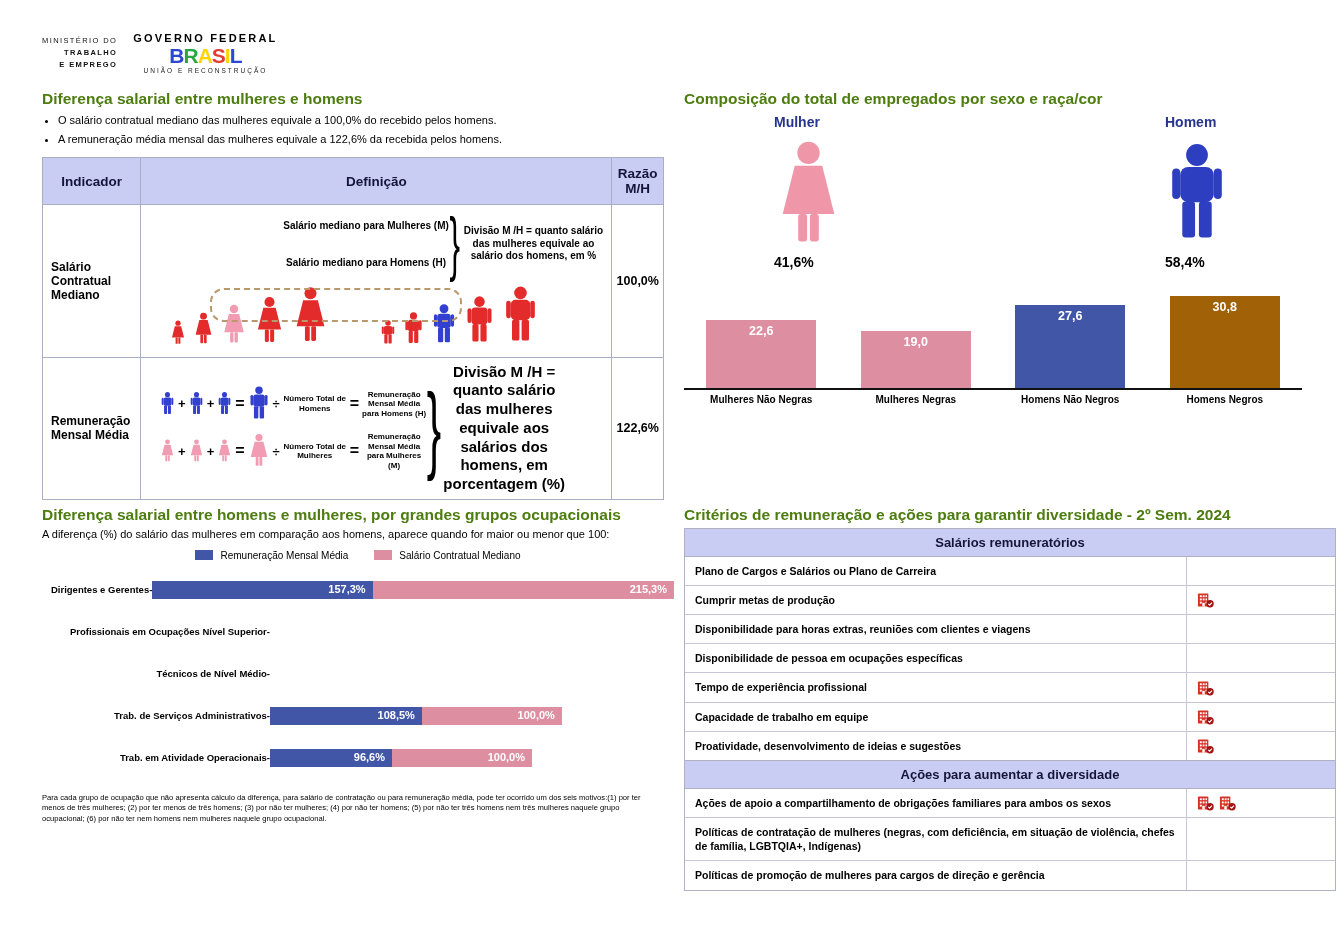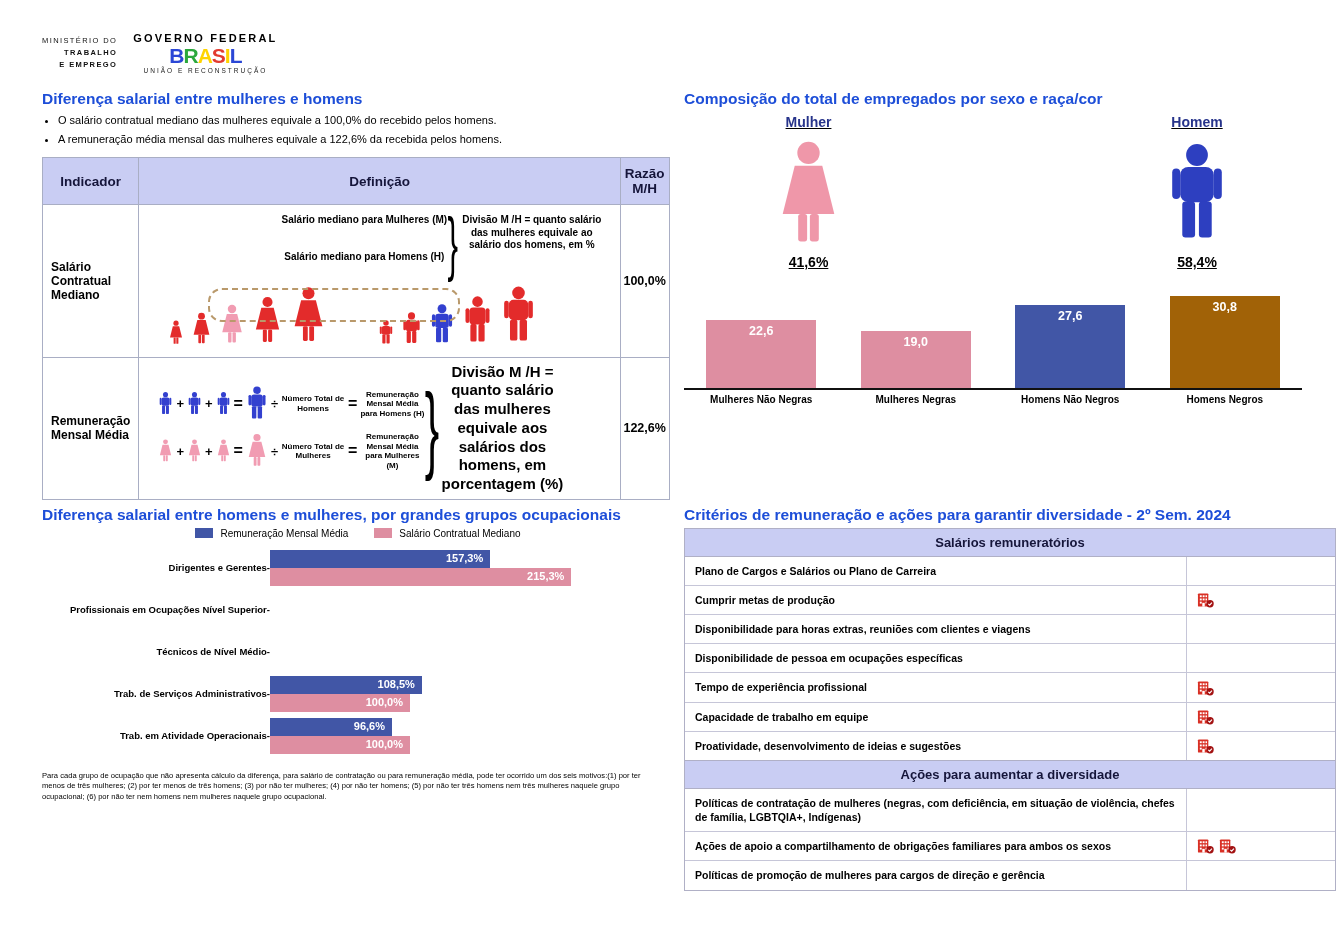--- a/index.html
+++ b/index.html
@@ -14,72 +14,72 @@
   .logos{display:flex;align-items:center;gap:16px;margin-top:4px;}
   .ministry{text-align:right;font-size:7.5px;letter-spacing:1.4px;line-height:1.6;color:#111;}
   .ministry .bold{font-weight:bold;display:block;}
   .gov{text-align:center;}
   .gov-top{font-size:11px;font-weight:bold;letter-spacing:2.2px;margin-bottom:1px;}
   .gov-brand{font-size:21px;font-weight:900;letter-spacing:-1px;line-height:1;}
   .gov-bottom{font-size:6.5px;letter-spacing:2px;color:#222;margin-top:1px;}
 
   
   .grid{display:grid;grid-template-columns:632px 660px;column-gap:10px;padding:10px 0 0 42px;}
-  .sec-title{font-size:15.5px;font-weight:bold;color:#1d4ed8;margin:6px 0 4px;}
+  .sec-title{font-size:15.5px;font-weight:bold;color:#4d7c0f;margin:6px 0 4px;}
 
   
   .bullets{margin:6px 0 12px 16px;padding:0;font-size:11px;}
   .bullets li{margin-bottom:7px;}
   .ind-table{border-collapse:collapse;width:622px;}
   .ind-table th,.ind-table td{border:1px solid #a9aec4;}
   .ind-table th{background:#c9cdf3;font-size:13.5px;padding:8px 4px;color:#15153a;}
   .col-ind{width:126px;} .col-def{width:392px;} .col-ratio{width:102px;}
   .ind-cell{font-size:12px;font-weight:bold;padding:6px 8px;vertical-align:middle;}
   .ratio-cell{font-size:12.5px;font-weight:bold;text-align:center;vertical-align:middle;}
 
-  .def1-top{display:flex;align-items:flex-start;padding:8px 12px 0 2px;margin-left:37px;}
+  .def1-top{display:flex;align-items:center;padding:8px 2px 0 2px;margin-left:37px;}
   .def1-labels{display:flex;flex-direction:column;gap:26px;font-size:10px;font-weight:bold;text-align:center;margin-left:100px;width:170px;}
   .brace{font-size:70px;font-weight:100;transform:scaleX(.45);line-height:.85;margin:0 -8px;}
   .def-note{font-size:10px;font-weight:bold;text-align:center;width:150px;line-height:1.25;}
   .fig-row{position:relative;display:flex;align-items:flex-end;gap:7px;padding:10px 0 10px 28px;height:62px;}
   .fig-row svg{display:block;}
   .male-group{margin-left:44px;}
   .median-box{position:absolute;left:68px;top:14px;width:248px;height:30px;border:2px dashed #b9996b;border-radius:14px;}
 
   .def2{display:flex;align-items:center;padding:4px 2px;}
   .formulas{display:flex;flex-direction:column;gap:10px;margin-left:16px;}
   .f-line{display:flex;align-items:center;gap:3px;}
   .op{font-size:13px;font-weight:900;}
   .eq{font-size:16px;font-weight:900;}
   .f-text{font-size:8px;font-weight:bold;text-align:center;width:64px;line-height:1.2;}
   .brace2{font-size:96px;}
   .def-note2{font-size:15px;font-weight:bold;text-align:center;width:124px;line-height:1.25;}
 
   
   .right-top{width:655px;}
   .gender-row{display:flex;justify-content:space-between;padding:0 110px 0 90px;margin-top:6px;}
-  .gender{display:flex;flex-direction:column;align-items:center;text-decoration:underline;}
+  .gender{display:flex;flex-direction:column;align-items:flex-start;}
   .gender-name{color:#27348b;font-weight:bold;font-size:14px;margin-bottom:10px;}
   .gender-pct{font-weight:bold;font-size:14px;margin-top:4px;}
   .comp-chart{display:flex;align-items:flex-end;width:618px;height:102px;border-bottom:2px solid #111;margin-top:16px;}
   .comp-col{flex:1;display:flex;justify-content:center;}
   .comp-bar{width:110px;position:relative;}
   .comp-val{position:absolute;top:4px;left:0;width:100%;text-align:center;color:#fff;font-weight:bold;font-size:12.5px;}
   .comp-cats{display:flex;width:618px;}
   .comp-cat{flex:1;text-align:center;font-size:10px;font-weight:bold;padding-top:4px;}
 
   
   .subtitle{font-size:11px;margin:2px 0 10px;}
   .legend{display:flex;justify-content:center;gap:26px;font-size:10px;align-items:center;margin-bottom:8px;}
   .legend-item{display:flex;align-items:center;}
   .sw{display:inline-block;width:18px;height:10px;margin-right:7px;}
   .occ-row{display:flex;align-items:center;min-height:42px;}
   .occ-label{width:228px;text-align:right;font-size:9.5px;font-weight:bold;}
   .occ-label::after{content:"-";}
-  .occ-bars{display:flex;flex-direction:column;}
+  .occ-bars{display:flex;flex-direction:row;}
   .occ-bar{height:18px;position:relative;}
   .occ-bar span{position:absolute;right:7px;top:2px;color:#fff;font-size:11px;font-weight:bold;}
   .footnote{font-size:7.6px;margin-top:14px;width:612px;line-height:1.4;}
 
   
   .crit-table{width:650px;border:1px solid #b0b0c6;margin-top:2px;}
   .crit-band{background:#c9cdf3;font-weight:bold;font-size:13px;text-align:center;padding:6px 4px;color:#15153a;border-bottom:1px solid #b0b0c6;}
   .crit-row{display:flex;border-bottom:1px solid #c6c6d8;}
   .crit-row:last-child{border-bottom:none;}
   .crit-label{flex:1;font-size:10.5px;font-weight:bold;padding:7px 10px;border-right:1px solid #c6c6d8;line-height:1.35;}
@@ -294,20 +294,21 @@
       <div class="comp-cats" id="comp-cats">
           <div class="comp-cat">Mulheres Não Negras</div>
           <div class="comp-cat">Mulheres Negras</div>
           <div class="comp-cat">Homens Não Negros</div>
           <div class="comp-cat">Homens Negros</div>
         </div>
     </section>
 
     <section>
       <div class="sec-title">Diferença salarial entre homens e mulheres, por grandes grupos ocupacionais</div>
+      <div class="subtitle">A diferença (%) do salário das mulheres em comparação aos homens, aparece quando for maior ou menor que 100:</div>
       <div class="legend" id="occ-legend">
           <span class="legend-item">
             <span class="sw" style="background: rgb(65, 86, 166);"></span>
             <span>Remuneração Mensal Média</span>
           </span>
           <span class="legend-item">
             <span class="sw" style="background: rgb(222, 142, 161);"></span>
             <span>Salário Contratual Mediano</span>
           </span>
         </div>
@@ -454,24 +455,20 @@
       <rect x="5.6" y="11" width="2.6" height="4"></rect>
     </g>
     <circle cx="13.8" cy="12" r="3.9" fill="#a31212"></circle>
     <path d="M12 12 l1.4 1.5 2.4-2.8" stroke="#ffffff" stroke-width="1.2" fill="none"></path>
   </svg>
               </div>
             </div>
           </div>
         <div class="crit-band" style="border-top:1px solid #b0b0c6;">Ações para aumentar a diversidade</div>
         <div id="crit-sec2-rows">
-            <div class="crit-row">
-              <div class="crit-label">Políticas de contratação de mulheres (negras, com deficiência, em situação de violência, chefes de família, LGBTQIA+, Indígenas)</div>
-              <div class="crit-icons"></div>
-            </div>
             <div class="crit-row">
               <div class="crit-label">Ações de apoio a compartilhamento de obrigações familiares para ambos os sexos</div>
               <div class="crit-icons">
                 <svg class="bld" width="17" height="16" viewBox="0 0 18 16">
     <rect x="1" y="1" width="11" height="14" rx="1" fill="#d93025"></rect>
     <g fill="#ffffff">
       <rect x="3" y="3" width="2" height="2"></rect>
                     <rect x="6" y="3" width="2" height="2"></rect>
                     <rect x="9" y="3" width="1.6" height="2"></rect>
       <rect x="3" y="6.4" width="2" height="2"></rect>
@@ -496,20 +493,24 @@
       <rect x="3" y="9.8" width="2" height="2"></rect>
                     <rect x="9" y="9.8" width="1.6" height="2"></rect>
       <rect x="5.6" y="11" width="2.6" height="4"></rect>
     </g>
     <circle cx="13.8" cy="12" r="3.9" fill="#a31212"></circle>
     <path d="M12 12 l1.4 1.5 2.4-2.8" stroke="#ffffff" stroke-width="1.2" fill="none"></path>
   </svg>
               </div>
             </div>
             <div class="crit-row">
+              <div class="crit-label">Políticas de contratação de mulheres (negras, com deficiência, em situação de violência, chefes de família, LGBTQIA+, Indígenas)</div>
+              <div class="crit-icons"></div>
+            </div>
+            <div class="crit-row">
               <div class="crit-label">Políticas de promoção de mulheres para cargos de direção e gerência</div>
               <div class="crit-icons"></div>
             </div>
           </div>
       </div>
     </section>
 
   </div>
 
 </div>

